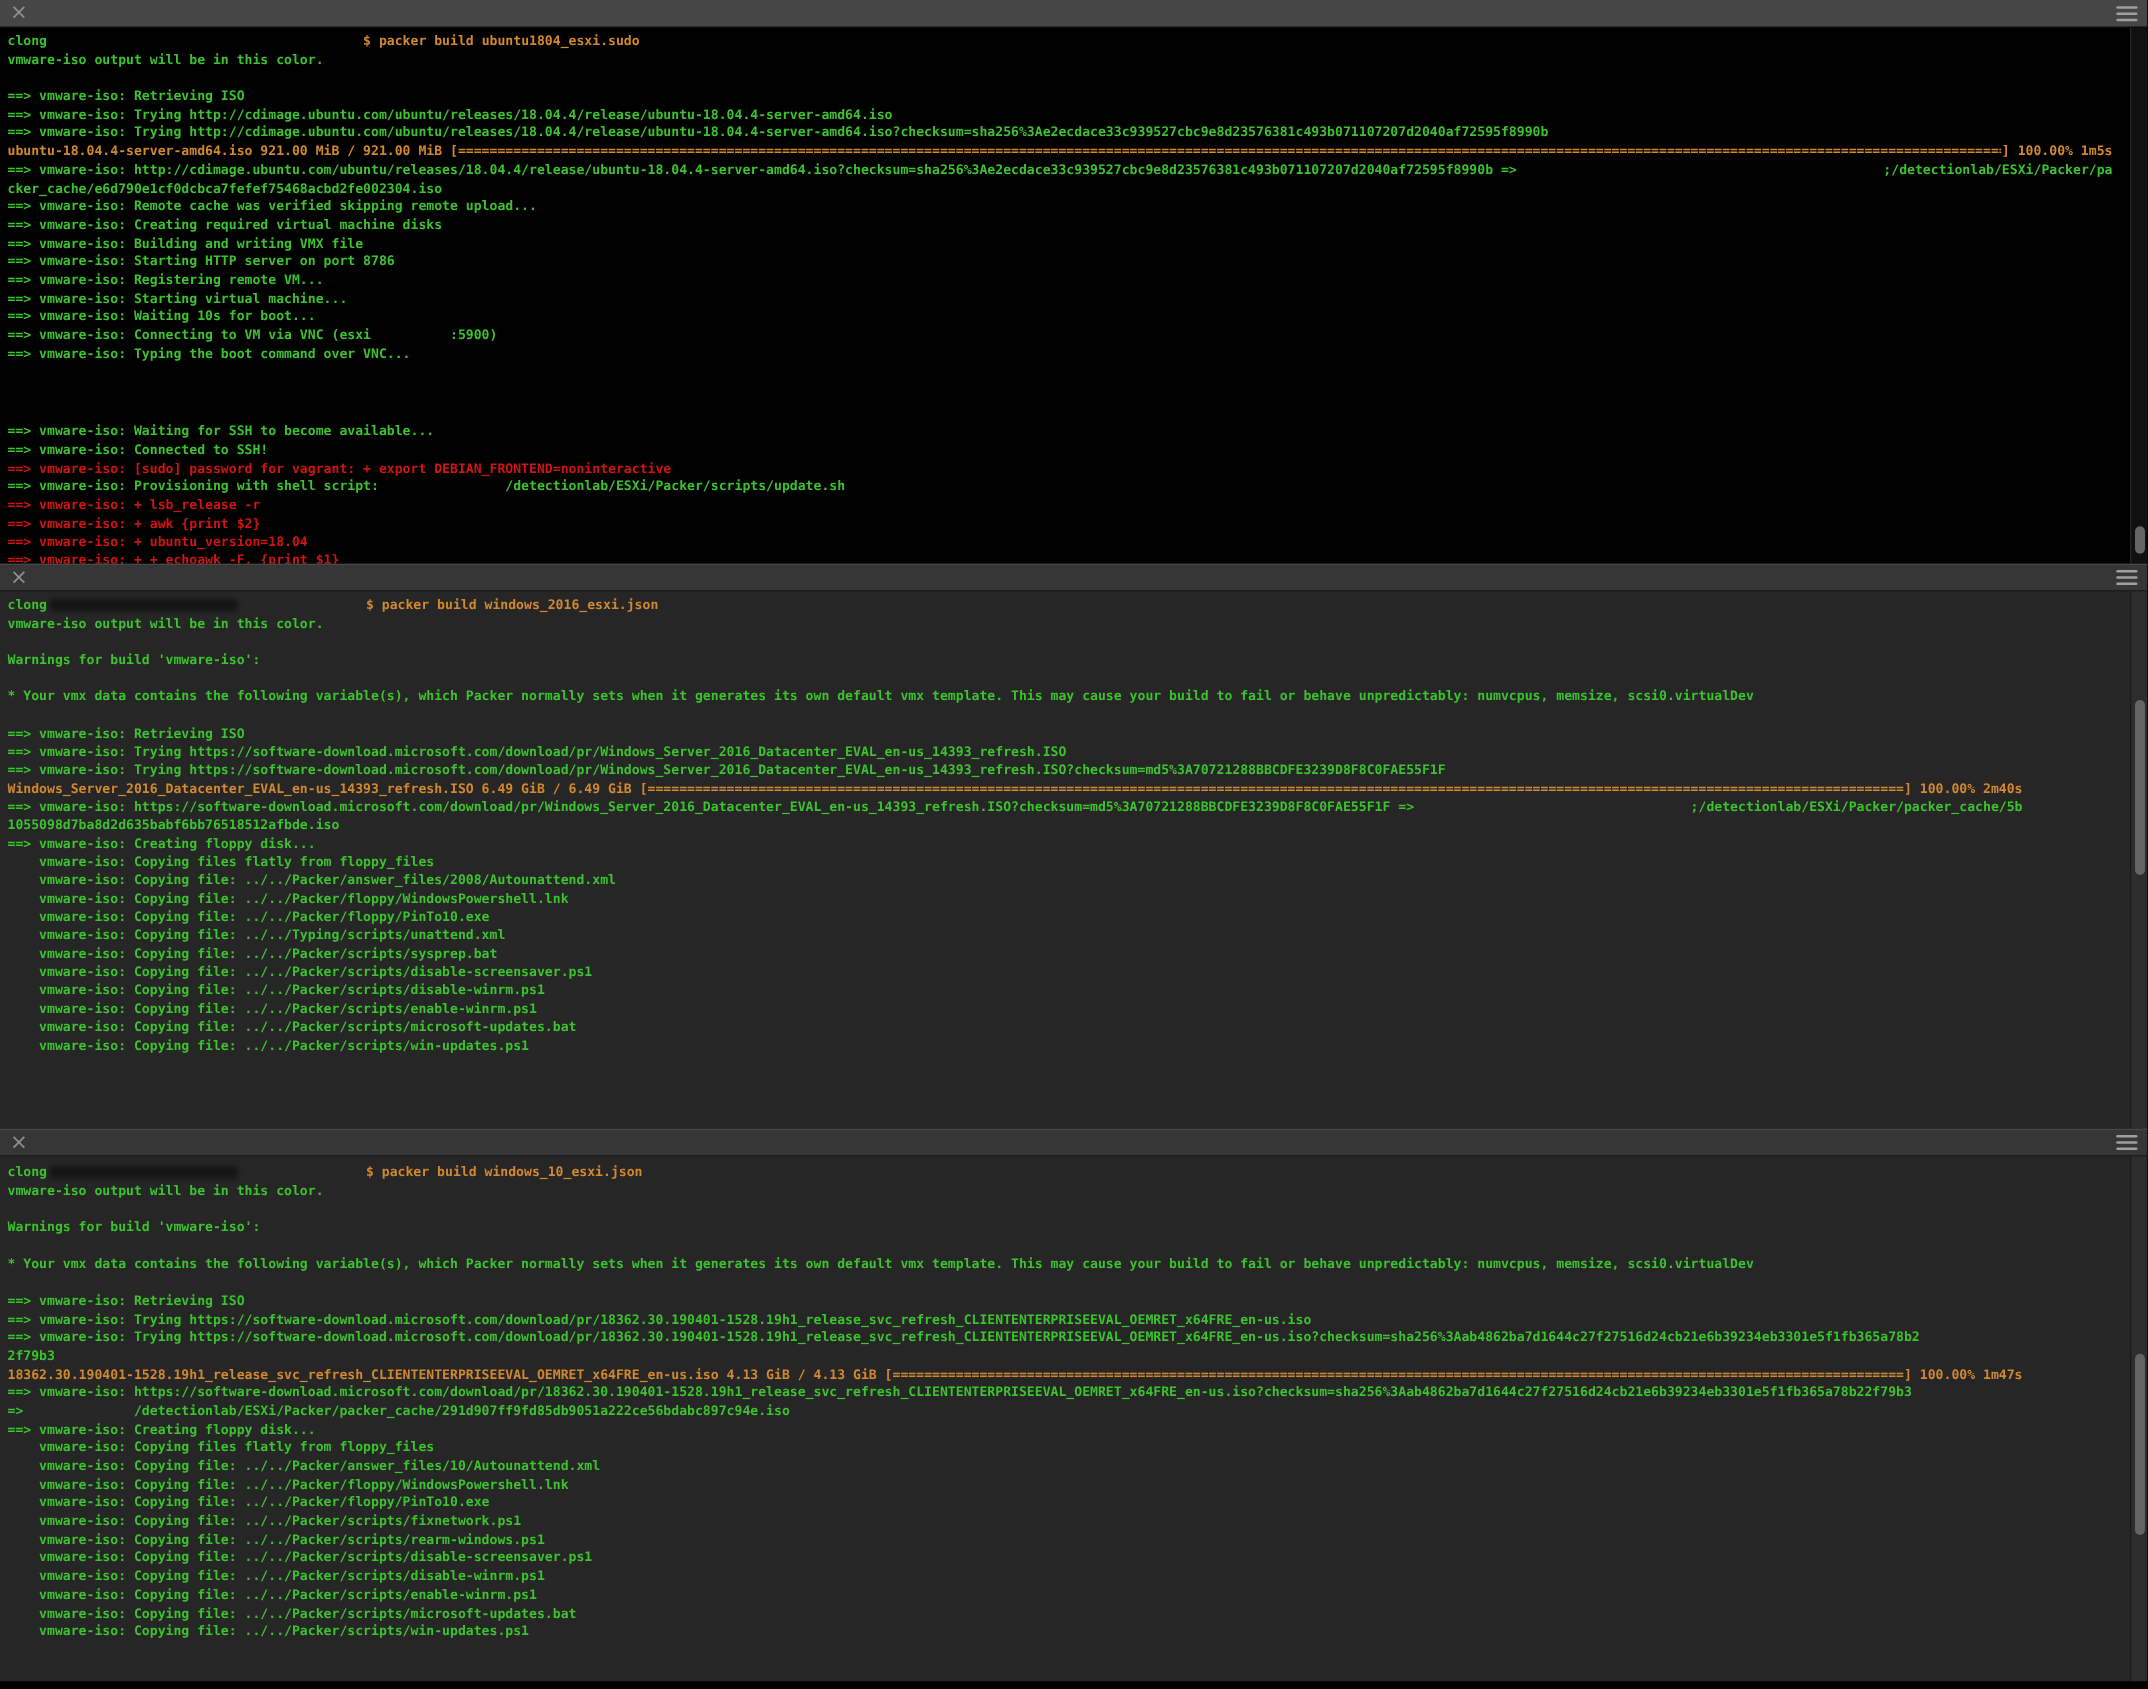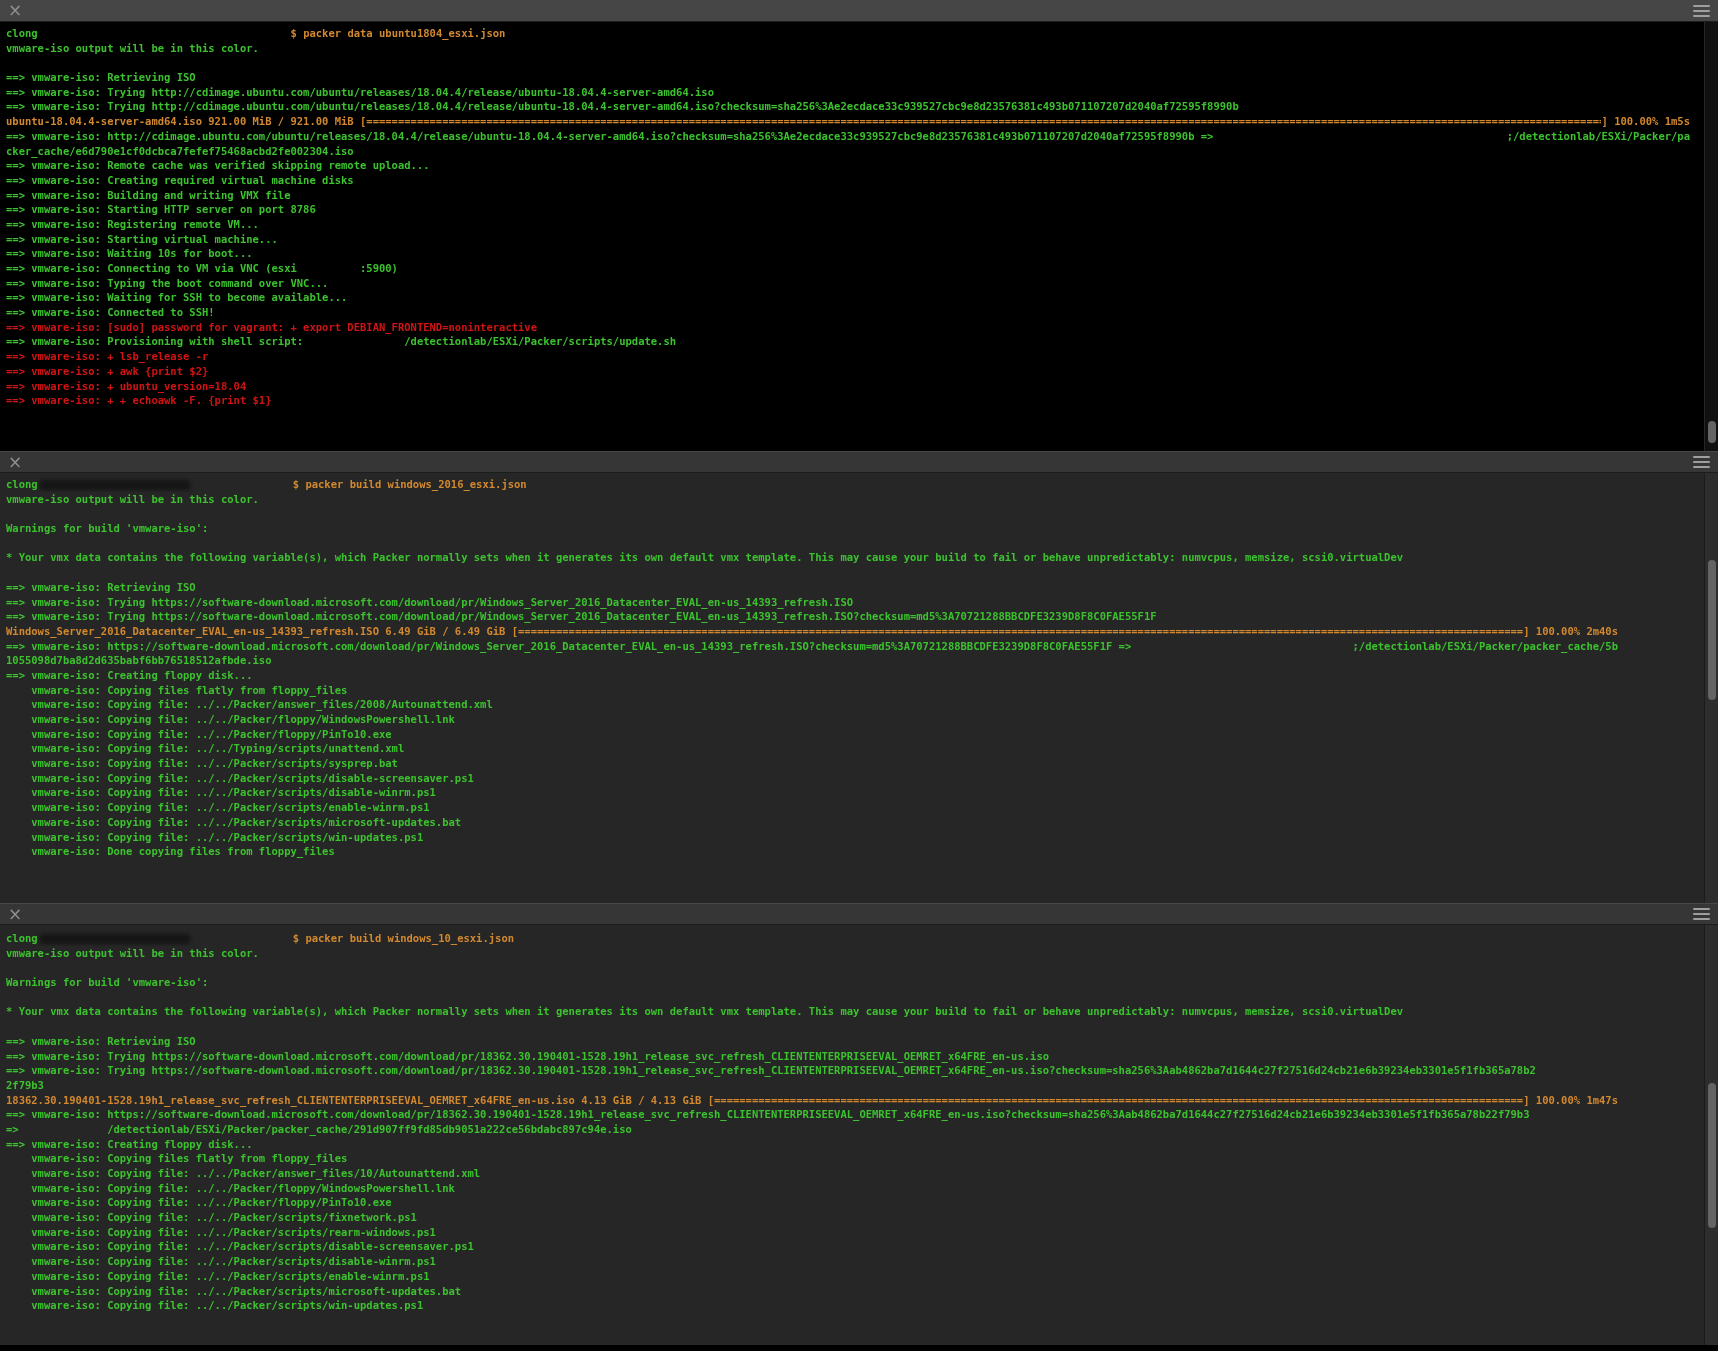--- a/index.html
+++ b/index.html
@@ -52,39 +52,39 @@
   <div class="titlebar">
     <span class="close">×</span>
     <span class="menu">
         <i></i>
         <i></i>
         <i></i>
       </span>
   </div>
   <div class="content">
     <div class="lines">
-        <div class="line"><span style="color: rgb(60, 194, 46);">clong</span><span style="color: rgb(60, 194, 46);">                                        </span><span style="color: rgb(210, 136, 47);">$ packer data ubuntu1804_esxi.json</span></div>
+        <div class="line"><span style="color: rgb(60, 194, 46);">clong</span><span style="color: rgb(60, 194, 46);">                                        </span><span style="color: rgb(210, 136, 47);">$ packer build ubuntu1804_esxi.sudo</span></div>
         <div class="line" style="color: rgb(60, 194, 46);">vmware-iso output will be in this color.</div>
         <div class="line" style="color: rgb(60, 194, 46);"></div>
         <div class="line" style="color: rgb(60, 194, 46);">==&gt; vmware-iso: Retrieving ISO</div>
         <div class="line" style="color: rgb(60, 194, 46);">==&gt; vmware-iso: Trying http://cdimage.ubuntu.com/ubuntu/releases/18.04.4/release/ubuntu-18.04.4-server-amd64.iso</div>
         <div class="line" style="color: rgb(60, 194, 46);">==&gt; vmware-iso: Trying http://cdimage.ubuntu.com/ubuntu/releases/18.04.4/release/ubuntu-18.04.4-server-amd64.iso?checksum=sha256%3Ae2ecdace33c939527cbc9e8d23576381c493b071107207d2040af72595f8990b</div>
         <div class="line flexline" style="color: rgb(210, 136, 47);"><span>ubuntu-18.04.4-server-amd64.iso 921.00 MiB / 921.00 MiB [</span><span class="barfill">================================================================================================================================================================================================================================================================================================================================================================================================================</span><span>] 100.00% 1m5s</span></div>
         <div class="line flexline" style="color: rgb(60, 194, 46);"><span>==&gt; vmware-iso: http://cdimage.ubuntu.com/ubuntu/releases/18.04.4/release/ubuntu-18.04.4-server-amd64.iso?checksum=sha256%3Ae2ecdace33c939527cbc9e8d23576381c493b071107207d2040af72595f8990b =&gt;</span><span class="gap"></span><span>;/detectionlab/ESXi/Packer/pa</span></div>
         <div class="line" style="color: rgb(60, 194, 46);">cker_cache/e6d790e1cf0dcbca7fefef75468acbd2fe002304.iso</div>
         <div class="line" style="color: rgb(60, 194, 46);">==&gt; vmware-iso: Remote cache was verified skipping remote upload...</div>
         <div class="line" style="color: rgb(60, 194, 46);">==&gt; vmware-iso: Creating required virtual machine disks</div>
         <div class="line" style="color: rgb(60, 194, 46);">==&gt; vmware-iso: Building and writing VMX file</div>
         <div class="line" style="color: rgb(60, 194, 46);">==&gt; vmware-iso: Starting HTTP server on port 8786</div>
         <div class="line" style="color: rgb(60, 194, 46);">==&gt; vmware-iso: Registering remote VM...</div>
         <div class="line" style="color: rgb(60, 194, 46);">==&gt; vmware-iso: Starting virtual machine...</div>
         <div class="line" style="color: rgb(60, 194, 46);">==&gt; vmware-iso: Waiting 10s for boot...</div>
         <div class="line" style="color: rgb(60, 194, 46);">==&gt; vmware-iso: Connecting to VM via VNC (esxi          :5900)</div>
         <div class="line" style="color: rgb(60, 194, 46);">==&gt; vmware-iso: Typing the boot command over VNC...</div>
-        <div class="line" style="color: rgb(60, 194, 46);">==&gt; vmware-iso: Waiting for SSH to become available...</div>
+        <div class="line" style="color: rgb(60, 194, 46); margin-top: 48px;">==&gt; vmware-iso: Waiting for SSH to become available...</div>
         <div class="line" style="color: rgb(60, 194, 46);">==&gt; vmware-iso: Connected to SSH!</div>
         <div class="line" style="color: rgb(208, 20, 20);">==&gt; vmware-iso: [sudo] password for vagrant: + export DEBIAN_FRONTEND=noninteractive</div>
         <div class="line" style="color: rgb(60, 194, 46);">==&gt; vmware-iso: Provisioning with shell script:                /detectionlab/ESXi/Packer/scripts/update.sh</div>
         <div class="line" style="color: rgb(208, 20, 20);">==&gt; vmware-iso: + lsb_release -r</div>
         <div class="line" style="color: rgb(208, 20, 20);">==&gt; vmware-iso: + awk {print $2}</div>
         <div class="line" style="color: rgb(208, 20, 20);">==&gt; vmware-iso: + ubuntu_version=18.04</div>
         <div class="line" style="color: rgb(208, 20, 20);">==&gt; vmware-iso: + + echoawk -F. {print $1}</div>
       </div>
     <div class="scrollbar">
         <div class="thumb" style="top: 399px; height: 22px;"></div>
@@ -121,21 +121,20 @@
         <div class="line" style="color: rgb(60, 194, 46);">    vmware-iso: Copying file: ../../Packer/answer_files/2008/Autounattend.xml</div>
         <div class="line" style="color: rgb(60, 194, 46);">    vmware-iso: Copying file: ../../Packer/floppy/WindowsPowershell.lnk</div>
         <div class="line" style="color: rgb(60, 194, 46);">    vmware-iso: Copying file: ../../Packer/floppy/PinTo10.exe</div>
         <div class="line" style="color: rgb(60, 194, 46);">    vmware-iso: Copying file: ../../Typing/scripts/unattend.xml</div>
         <div class="line" style="color: rgb(60, 194, 46);">    vmware-iso: Copying file: ../../Packer/scripts/sysprep.bat</div>
         <div class="line" style="color: rgb(60, 194, 46);">    vmware-iso: Copying file: ../../Packer/scripts/disable-screensaver.ps1</div>
         <div class="line" style="color: rgb(60, 194, 46);">    vmware-iso: Copying file: ../../Packer/scripts/disable-winrm.ps1</div>
         <div class="line" style="color: rgb(60, 194, 46);">    vmware-iso: Copying file: ../../Packer/scripts/enable-winrm.ps1</div>
         <div class="line" style="color: rgb(60, 194, 46);">    vmware-iso: Copying file: ../../Packer/scripts/microsoft-updates.bat</div>
         <div class="line" style="color: rgb(60, 194, 46);">    vmware-iso: Copying file: ../../Packer/scripts/win-updates.ps1</div>
-        <div class="line" style="color: rgb(60, 194, 46);">    vmware-iso: Done copying files from floppy_files</div>
       </div>
     <div class="scrollbar">
         <div class="thumb" style="top: 87px; height: 140px;"></div>
       </div>
   </div>
 </section>
 
 <section class="pane pane-3">
   <div class="titlebar">
     <span class="close">×</span>

